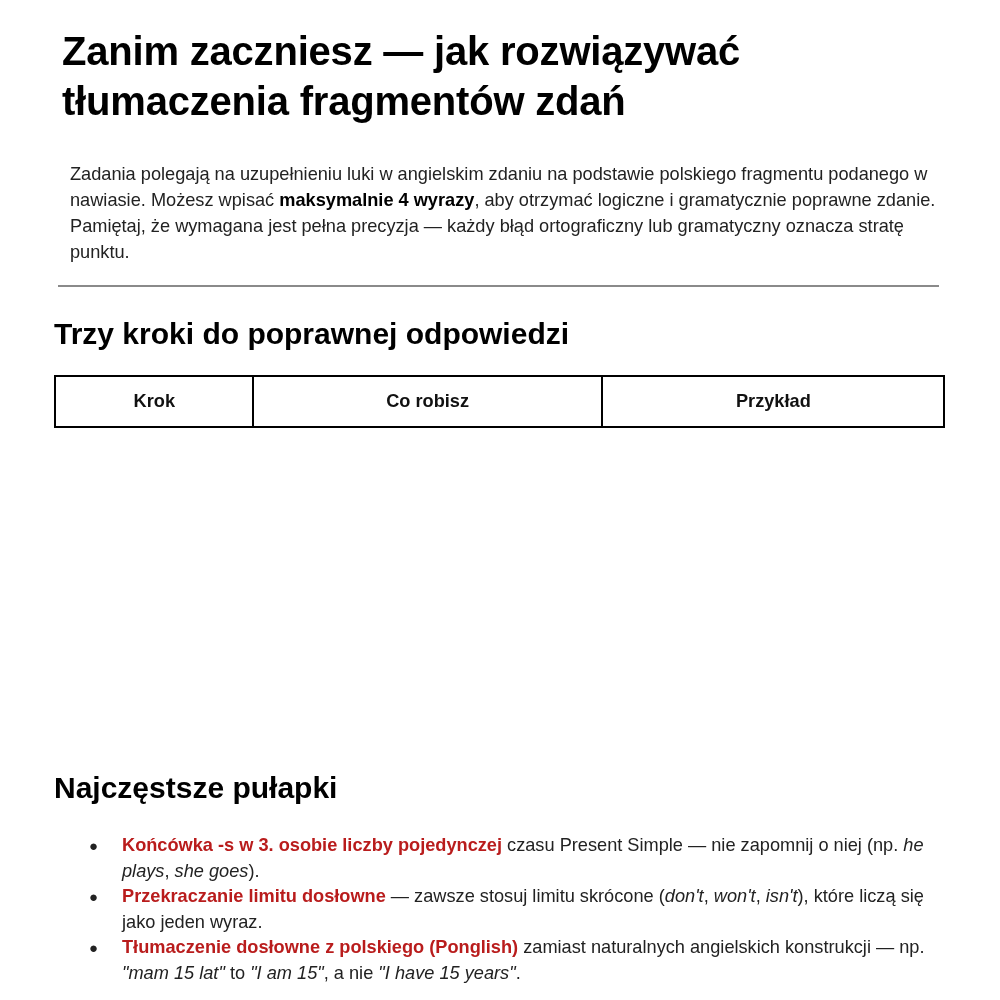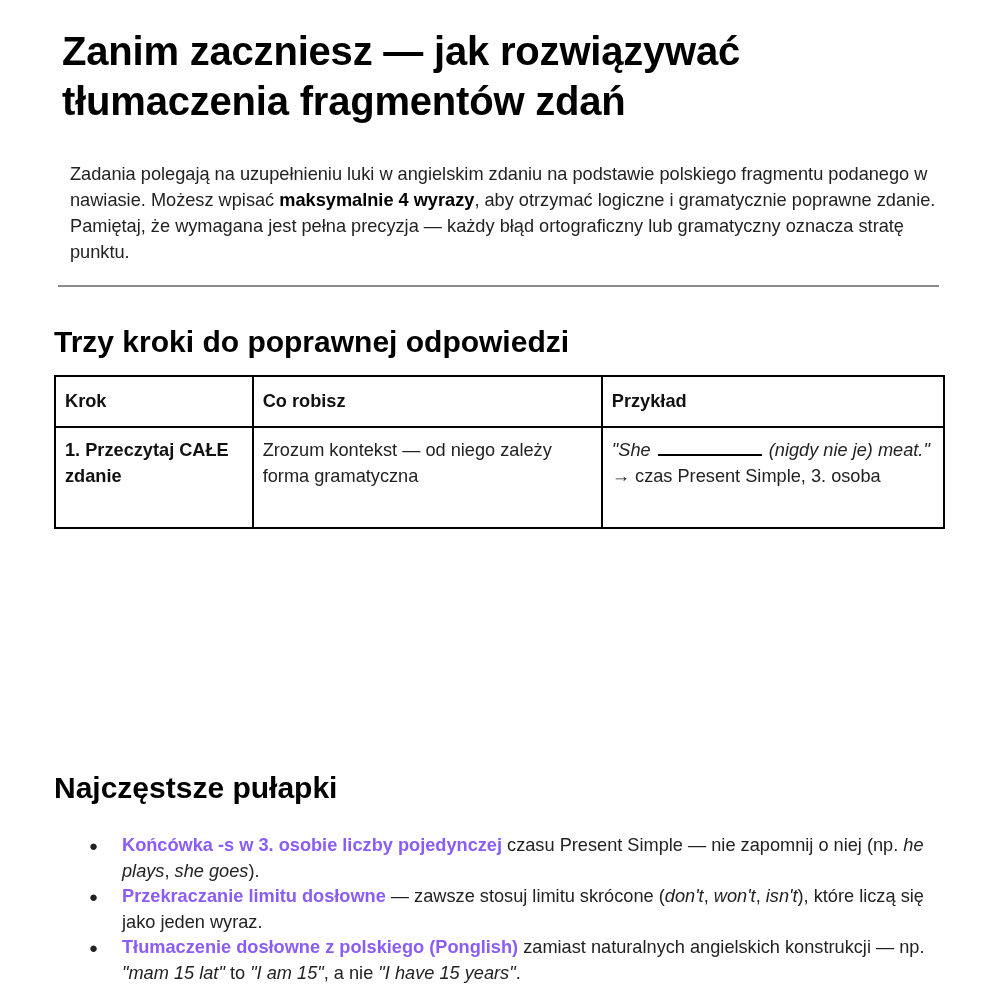--- a/index.html
+++ b/index.html
@@ -53,41 +53,42 @@
       margin: 0;
     }
     h2 {
       margin: 0;
       position: absolute;
       left: 0;
       font-size: 30px;
       line-height: 36px;
       font-weight: bold;
     }
-    h2.steps { top: 324px; }
+    h2.steps { top: 316px; }
     h2.traps { top: 770px; }
 
     table.steps-table {
       position: absolute;
       top: 375px;
       left: 0;
       width: 891px;
       border-collapse: collapse;
       font-size: 18.2px;
       line-height: 25.5px;
       color: #222222;
     }
     .steps-table th, .steps-table td {
       border: 2px solid #000000;
       vertical-align: top;
       padding: 10px 8px 10px 9px;
       text-align: left;
     }
     .steps-table th {
       font-weight: bold;
+      text-align: center;
       color: #111;
       height: 27px;
       padding-top: 12px;
       padding-bottom: 10px;
     }
     .steps-table col.c1 { width: 198px; }
     .steps-table col.c2 { width: 350px; }
     .steps-table col.c3 { width: 343px; }
     .steps-table tr.r1 td { height: 79px; }
     .steps-table tr.r2 td { height: 80px; }
@@ -118,21 +119,21 @@
     ul.traps-list li {
       position: relative;
       margin: 0;
     }
     ul.traps-list li .bullet {
       position: absolute;
       left: -33px;
       top: 0;
       font-size: 15px;
     }
-    ul.traps-list b { color: #8b5cf6; }
+    ul.traps-list b { color: #b91c1c; }
   </style>
 </head>
 <body>
 
 <div class="page">
 
   <h1>Zanim zaczniesz — jak rozwiązywać tłumaczenia fragmentów zdań</h1>
 
   <p class="intro" style="margin:16px;"><span>Zadania polegają na uzupełnieniu luki w angielskim zdaniu na podstawie polskiego fragmentu podanego w nawiasie. Możesz wpisać </span><b>maksymalnie 4 wyrazy</b><span>, aby otrzymać logiczne i gramatycznie poprawne zdanie. Pamiętaj, że wymagana jest pełna precyzja — każdy błąd ortograficzny lub gramatyczny oznacza stratę punktu.</span></p>
 
@@ -147,25 +148,20 @@
         <col class="c3">
     </colgroup>
     <thead>
       <tr>
         <th>Krok</th>
         <th>Co robisz</th>
         <th>Przykład</th>
       </tr>
     </thead>
     <tbody>
-      <tr class="r1">
-        <td class="step-name">1. Przeczytaj CAŁE zdanie</td>
-        <td>Zrozum kontekst — od niego zależy forma gramatyczna</td>
-        <td class="ex"><i>"She </i><span class="blank"></span><i> (nigdy nie je) meat."</i><span> → czas Present Simple, 3. osoba</span></td>
-      </tr>
     </tbody>
   </table>
 
   <h2 class="traps">Najczęstsze pułapki</h2>
 
   <ul class="traps-list">
     <li>
       <span class="bullet">●</span><b>Końcówka -s w 3. osobie liczby pojedynczej</b><span> czasu Present Simple — nie zapomnij o niej (np. </span><i>he plays</i><span>, </span><i>she goes</i><span>).</span>
     </li>
     <li>

